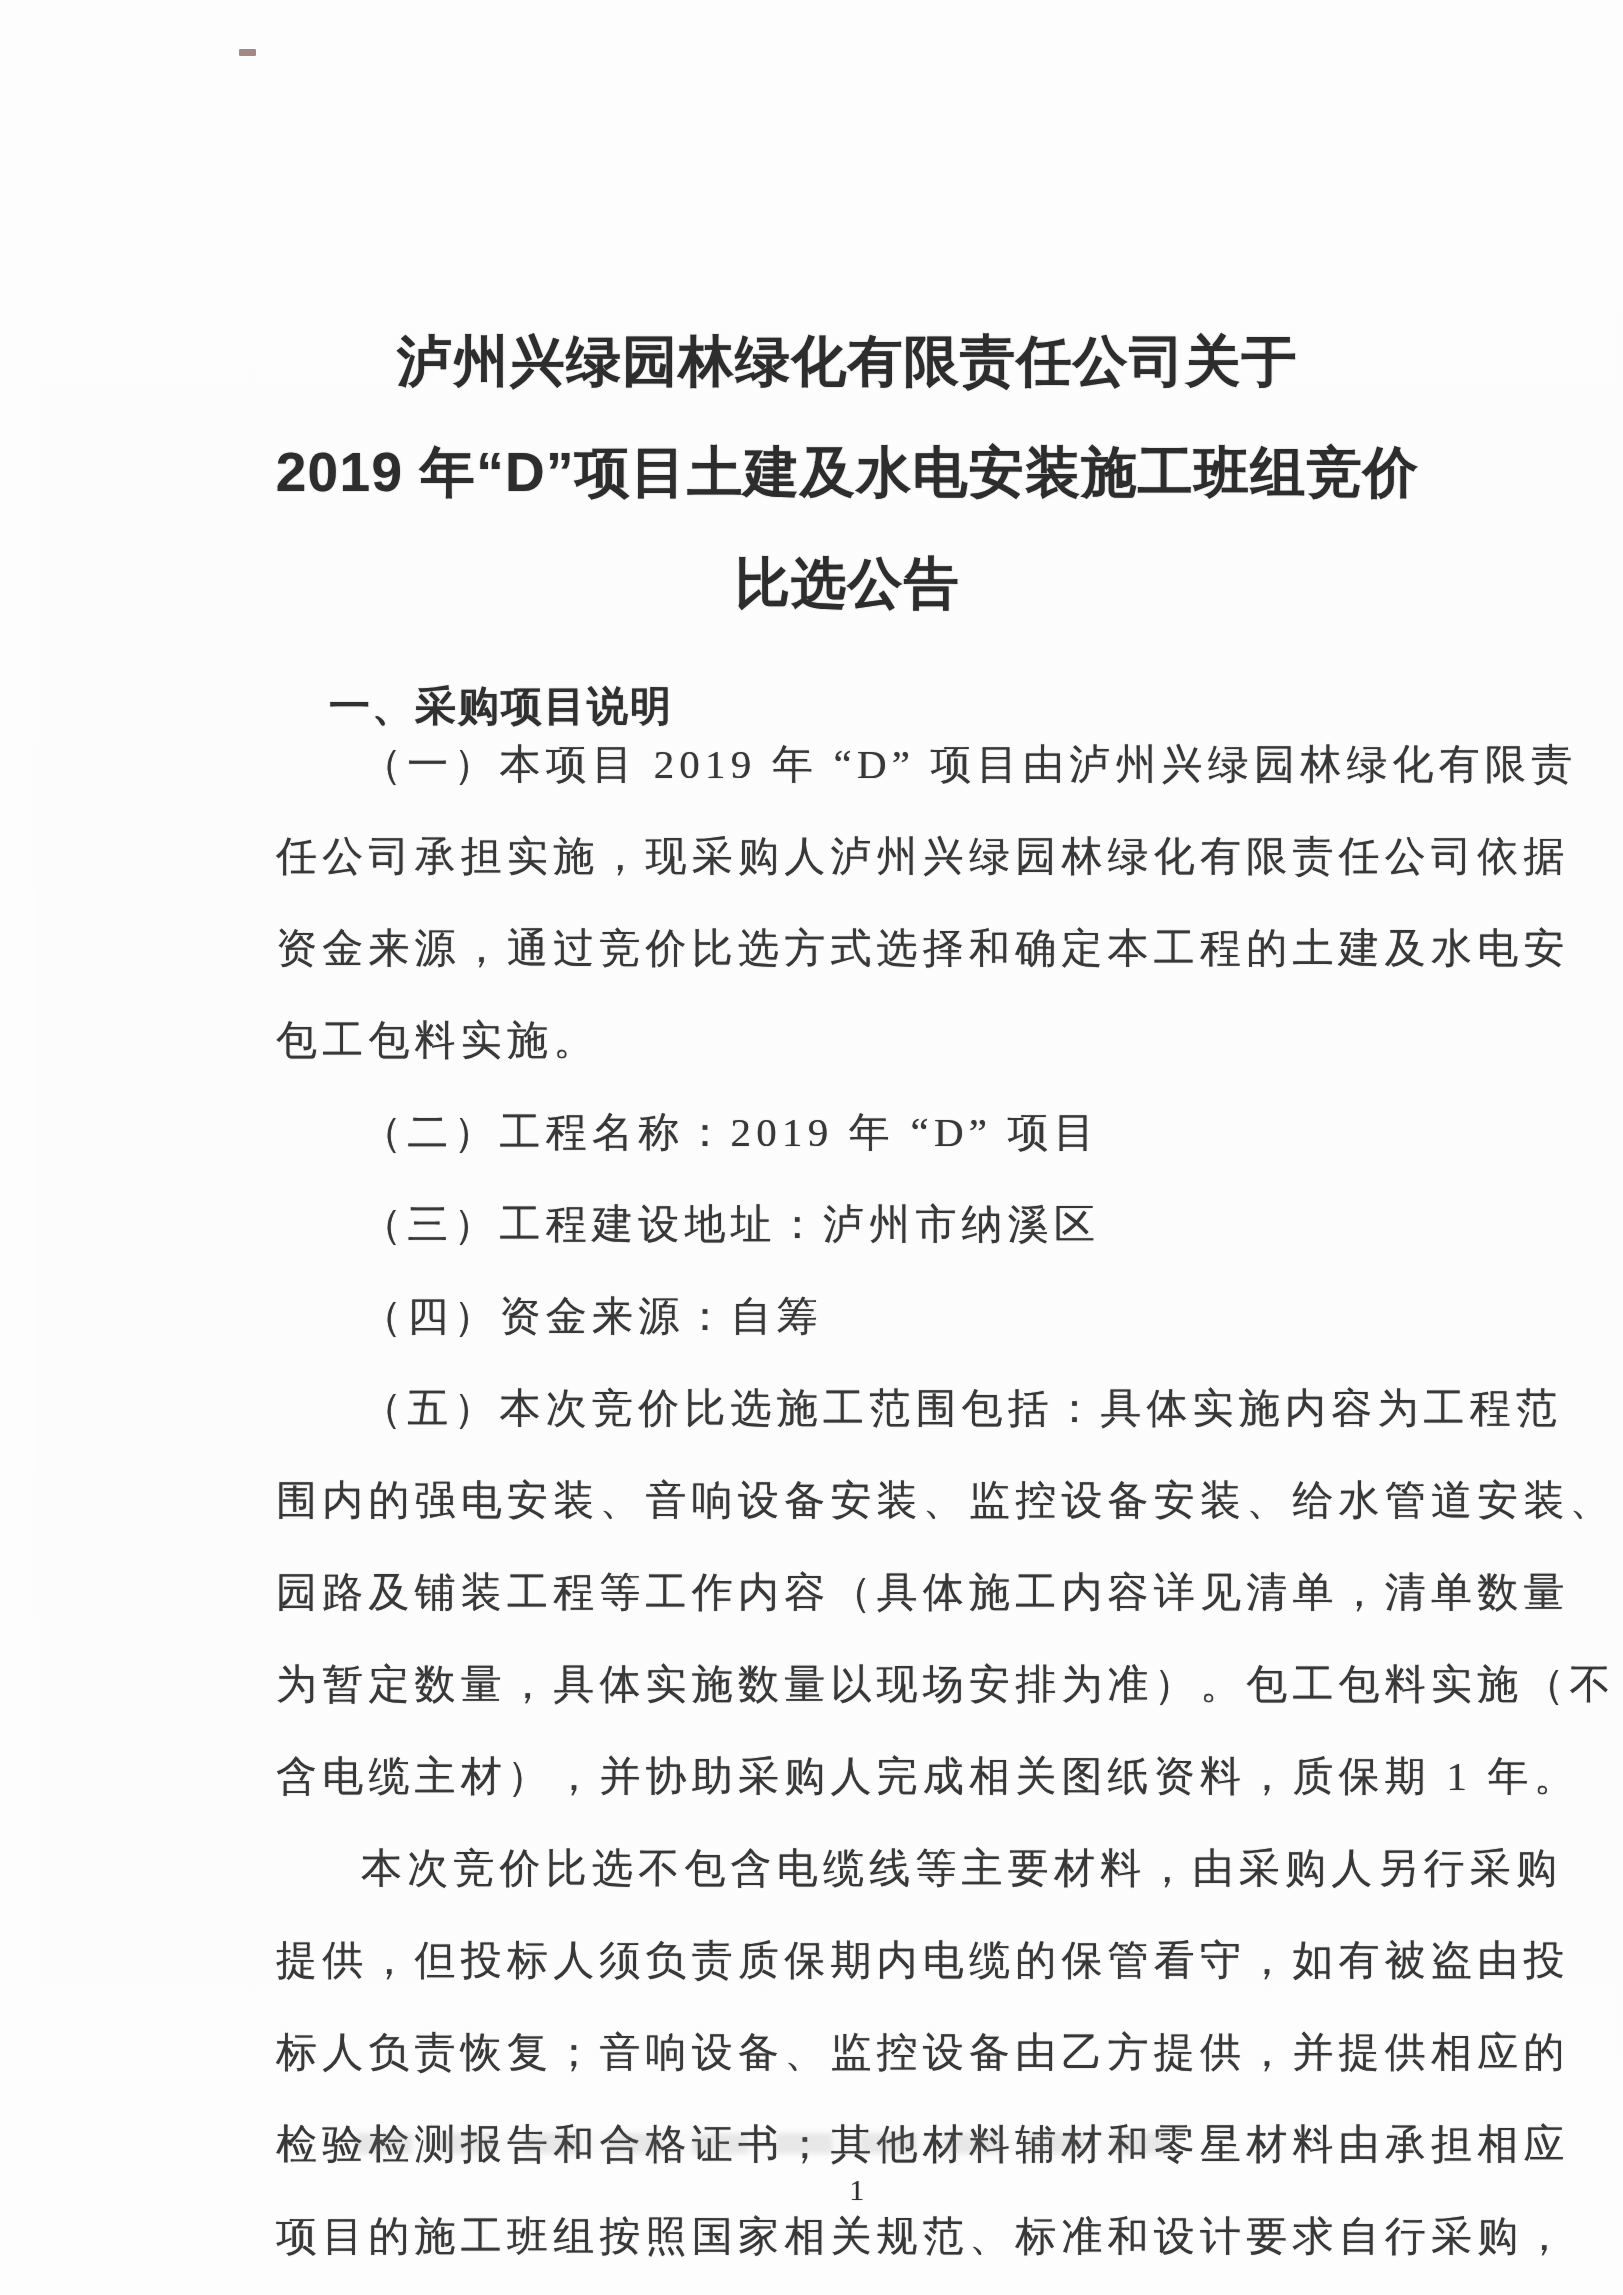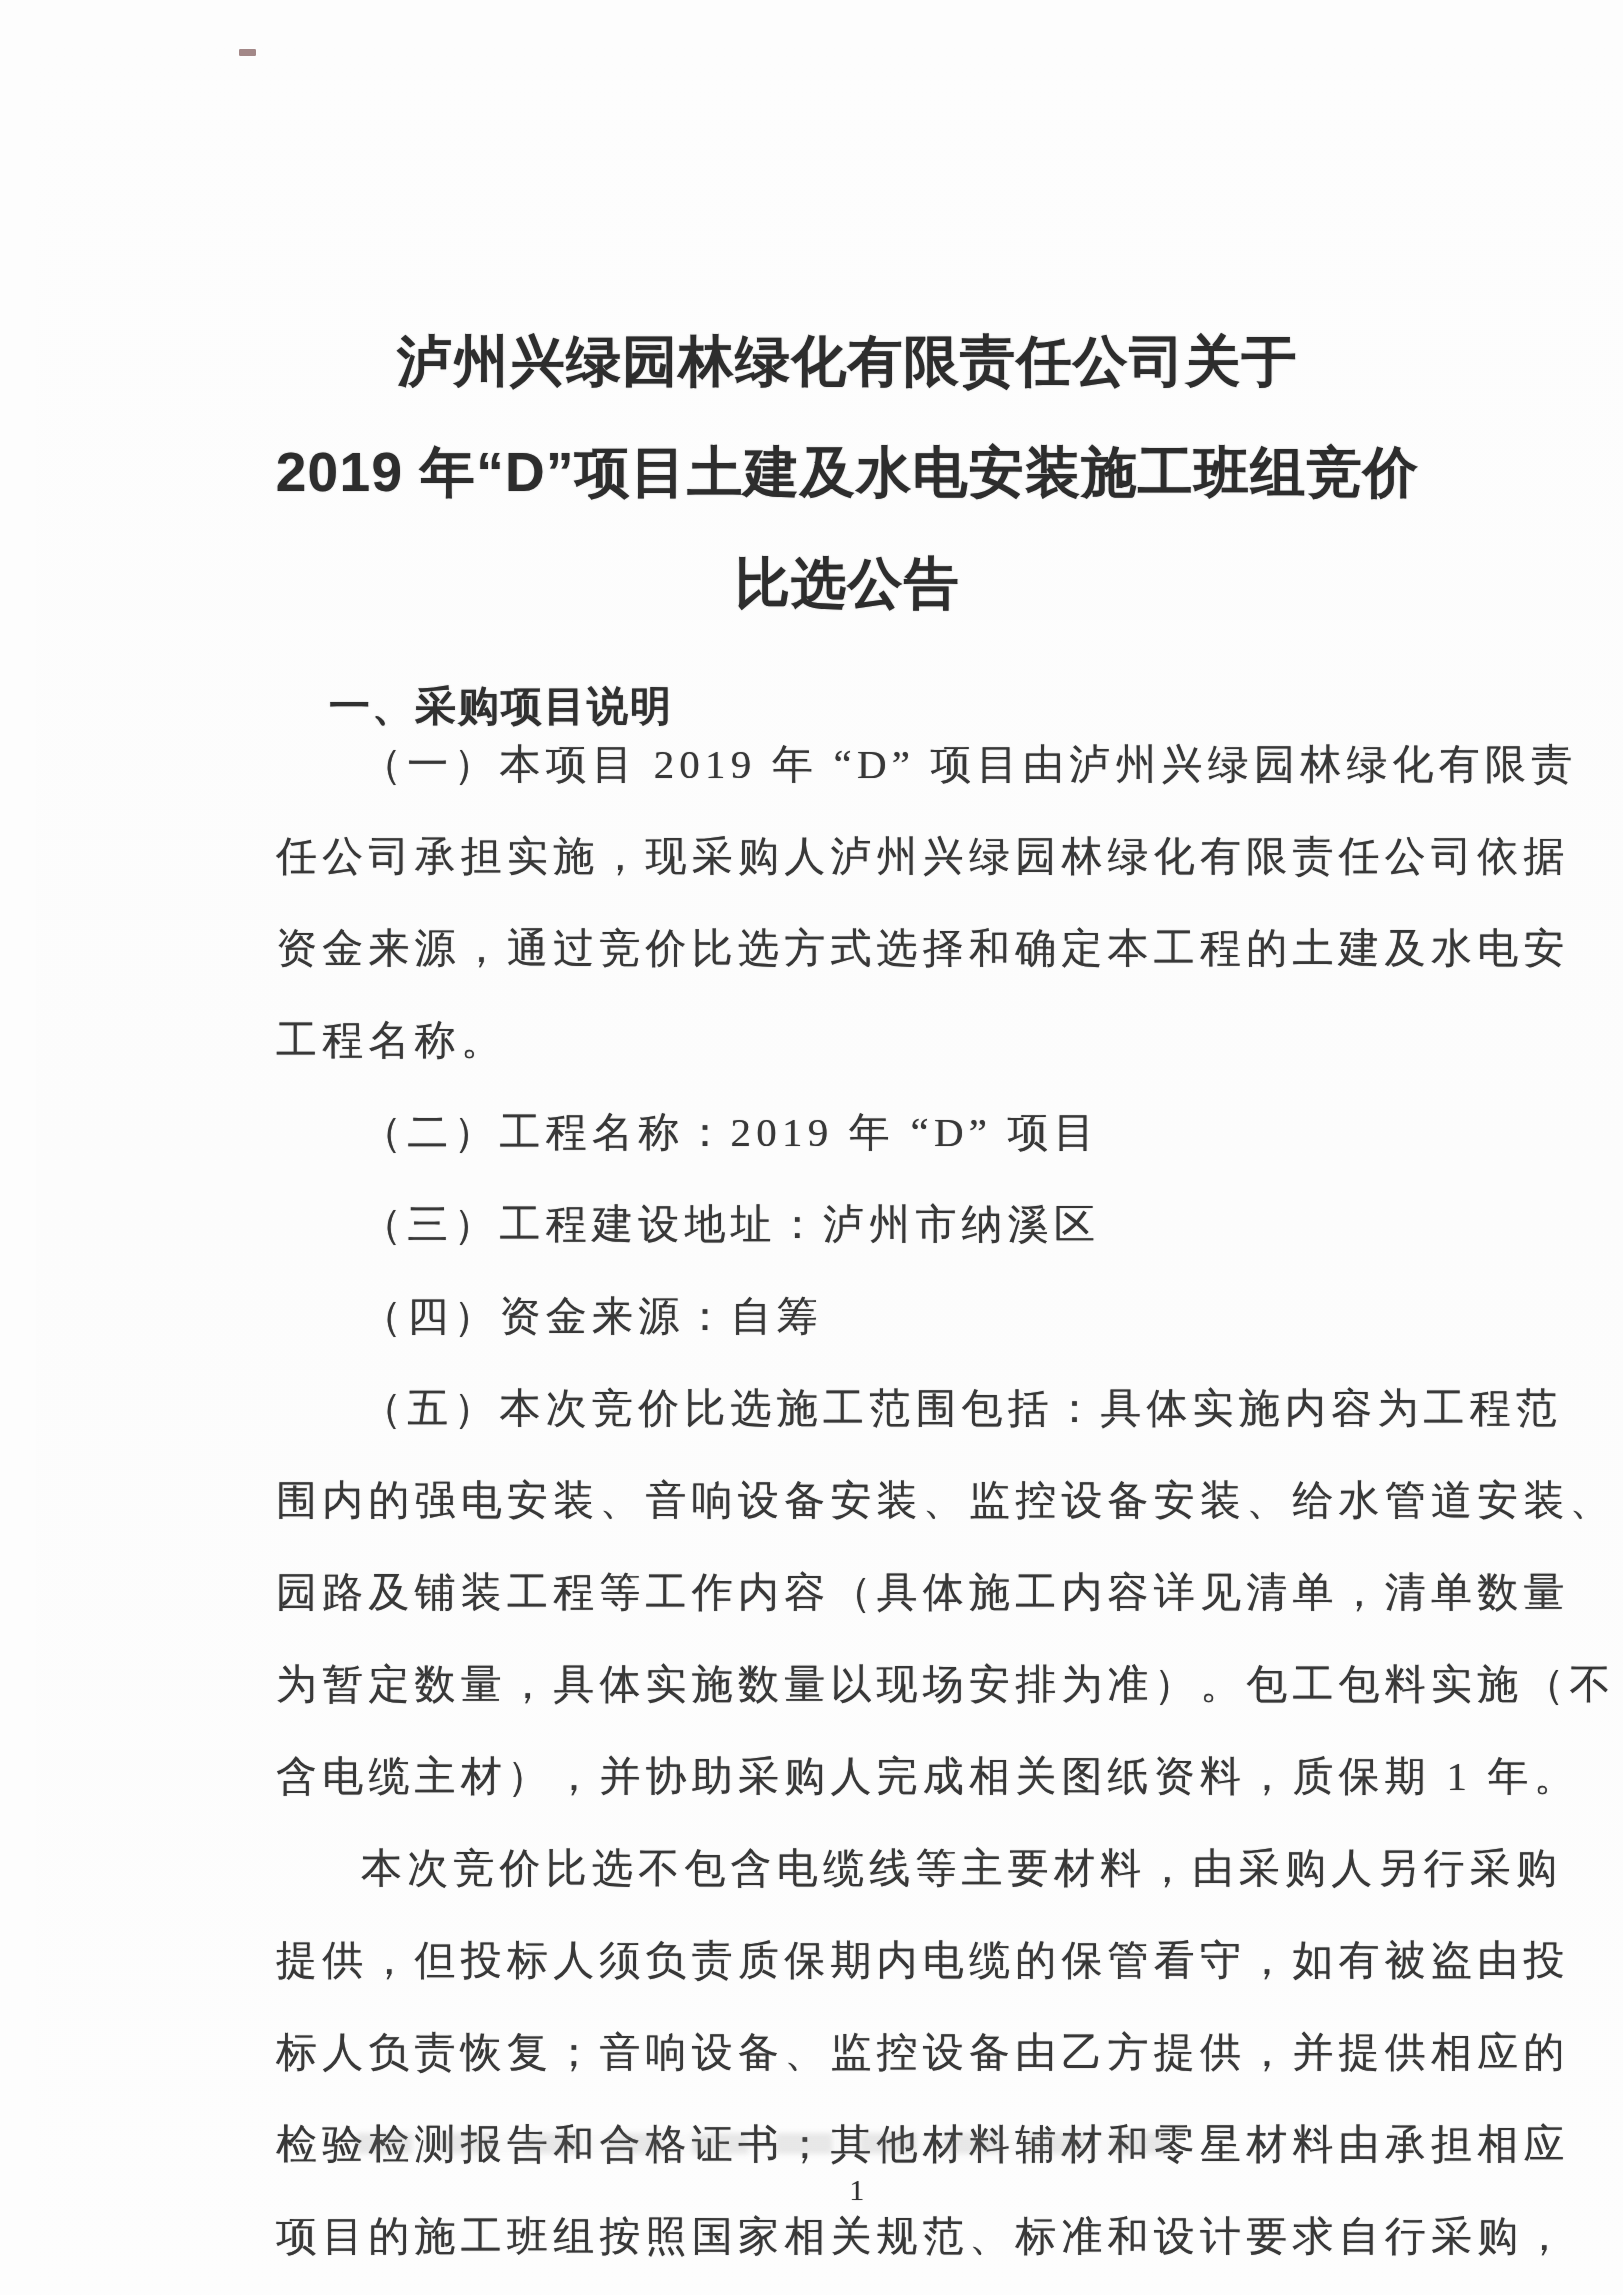--- a/index.html
+++ b/index.html
@@ -111,21 +111,21 @@
       <div class="title-line">比选公告</div>
     </div>
 
   <div class="section-heading">一、采购项目说明</div>
 
   <div class="body-block">
 
   <div class="body-line indent">（一）本项目 2019 年 “D” 项目由泸州兴绿园林绿化有限责</div>
       <div class="body-line">任公司承担实施，现采购人泸州兴绿园林绿化有限责任公司依据</div>
       <div class="body-line">资金来源，通过竞价比选方式选择和确定本工程的土建及水电安</div>
-      <div class="body-line">工程名称。</div>
+      <div class="body-line">包工包料实施。</div>
       <div class="body-line indent">（二）工程名称：2019 年 “D” 项目</div>
       <div class="body-line indent">（三）工程建设地址：泸州市纳溪区</div>
       <div class="body-line indent">（四）资金来源：自筹</div>
       <div class="body-line indent">（五）本次竞价比选施工范围包括：具体实施内容为工程范</div>
       <div class="body-line">围内的强电安装、音响设备安装、监控设备安装、给水管道安装、</div>
       <div class="body-line">园路及铺装工程等工作内容（具体施工内容详见清单，清单数量</div>
       <div class="body-line">为暂定数量，具体实施数量以现场安排为准）。包工包料实施（不</div>
       <div class="body-line">含电缆主材），并协助采购人完成相关图纸资料，质保期 1 年。</div>
       <div class="body-line indent">本次竞价比选不包含电缆线等主要材料，由采购人另行采购</div>
       <div class="body-line">提供，但投标人须负责质保期内电缆的保管看守，如有被盗由投</div>

